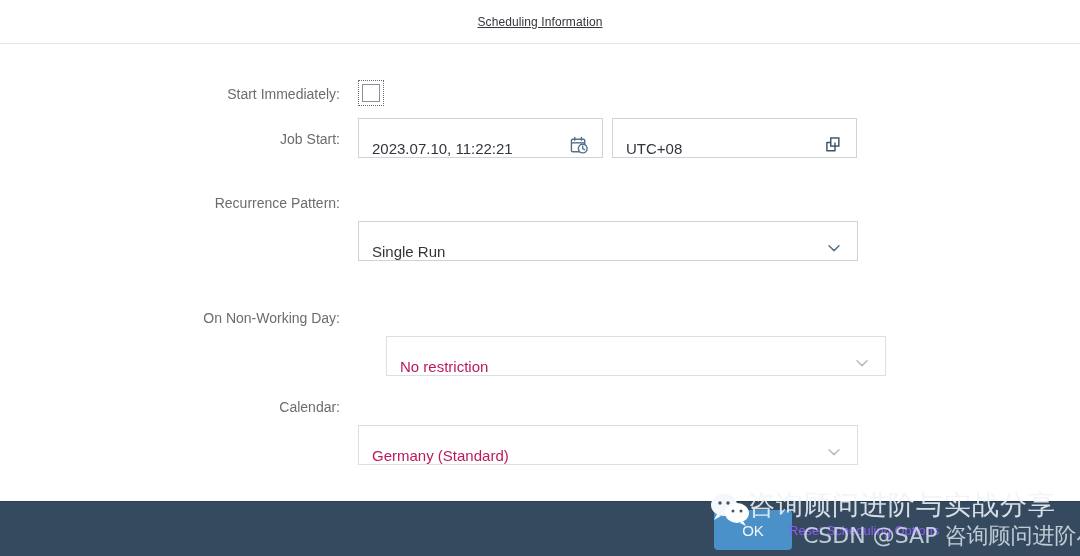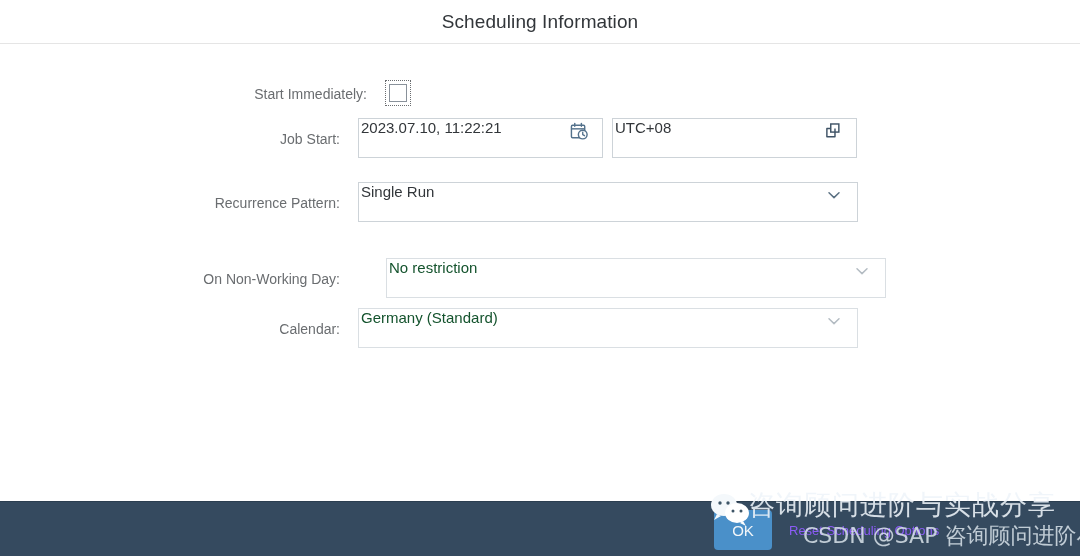--- a/index.html
+++ b/index.html
@@ -20,23 +20,24 @@
   .dialog-header {
     height: 44px;
     box-sizing: border-box;
     border-bottom: 1px solid #e5e5e5;
     display: flex;
     align-items: center;
     justify-content: center;
     background: #ffffff;
   }
   .dialog-title {
-    font-size: 19px;
+    font-size: 12px;
     color: #32363a;
     letter-spacing: .1px;
+    text-decoration: underline;
   }
 
   
   .form-area {
     position: relative;
     height: 457px;
     box-sizing: border-box;
     padding-top: 36px;
     background: #ffffff;
   }
@@ -54,21 +55,21 @@
     font-size: 14px;
     color: #6a6d70;
     line-height: 20px;
   }
   .field-col {
     display: flex;
     align-items: flex-start;
   }
 
   
-  .row-start-immediately { margin-bottom: 12px; margin-left: 27px; }
+  .row-start-immediately { margin-bottom: 12px; }
   .row-start-immediately .label { padding-top: 4px; }
   .row-job-start { margin-bottom: 24px; }
   .row-job-start .label { padding-top: 11px; }
   .row-recurrence { margin-bottom: 36px; }
   .row-recurrence .label { padding-top: 11px; }
   .row-nonworking { margin-bottom: 10px; gap: 28px; }
   .row-nonworking .label { padding-top: 11px; }
   .row-calendar .label { padding-top: 11px; }
 
   
@@ -90,41 +91,41 @@
     background: #ffffff;
   }
 
   
   .input-field {
     box-sizing: border-box;
     height: 40px;
     border: 1px solid #cdd3d8;
     background: #ffffff;
     display: flex;
-    align-items: flex-start;
-    padding: 0 11px 0 2px;
+    align-items: flex-end;
+    padding: 0 11px 0 13px;
   }
   .input-field .value {
     flex: 1;
     font-size: 15px;
     color: #32363a;
     white-space: nowrap;
     overflow: hidden;
   }
   .input-field.disabled {
     background: #ffffff;
     border-color: #dadfe3;
   }
   .input-field.disabled .value {
-    color: #14532d;
+    color: #be185d;
   }
 
   .field-jobstart { width: 245px; }
   .field-timezone { width: 245px; margin-left: 9px; gap: 8px; }
-  .field-wide { width: 500px; }
+  .field-wide { width: 500px; margin-top: 39px; }
 
   
   .icon-btn {
     width: 24px;
     height: 24px;
     display: flex;
     align-items: center;
     justify-content: center;
     flex: 0 0 auto;
   }
@@ -142,21 +143,21 @@
     width: 1080px;
     height: 55px;
     background: #354a5f;
     border-top: 1px solid #2b3e50;
     box-sizing: border-box;
   }
   .ok-button {
     position: absolute;
     left: 714px;
     top: 8px;
-    width: 58px;
+    width: 78px;
     height: 40px;
     background: #4a90c9;
     border-radius: 4px;
     color: #f2f6f9;
     font-size: 15px;
     display: flex;
     align-items: center;
     justify-content: center;
     border: none;
     font-family: inherit;

